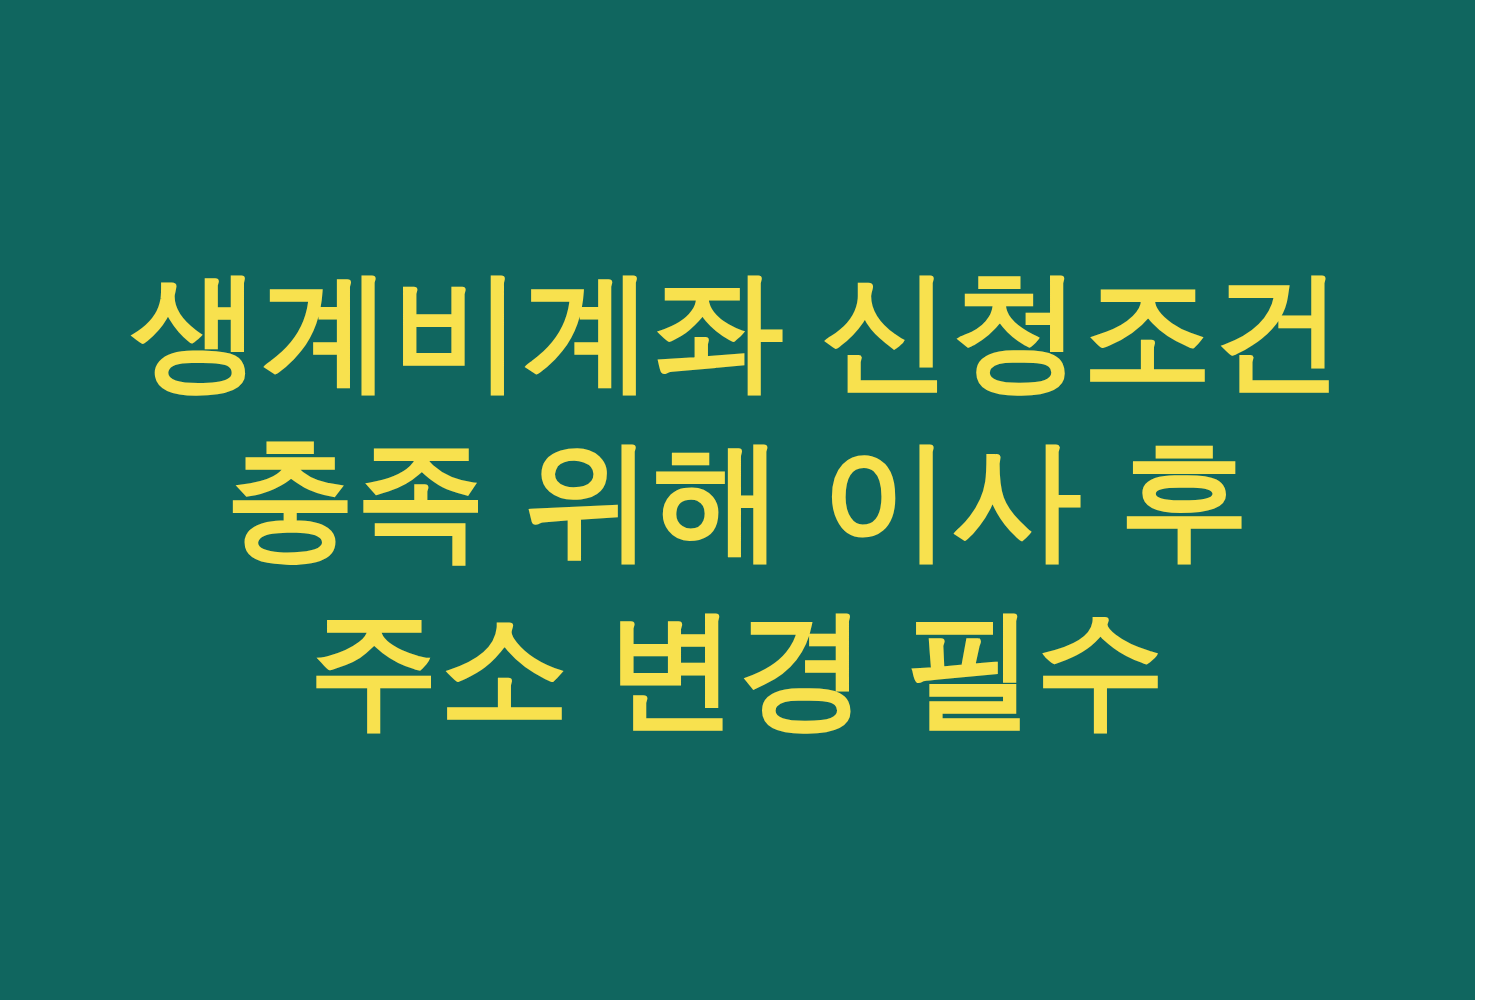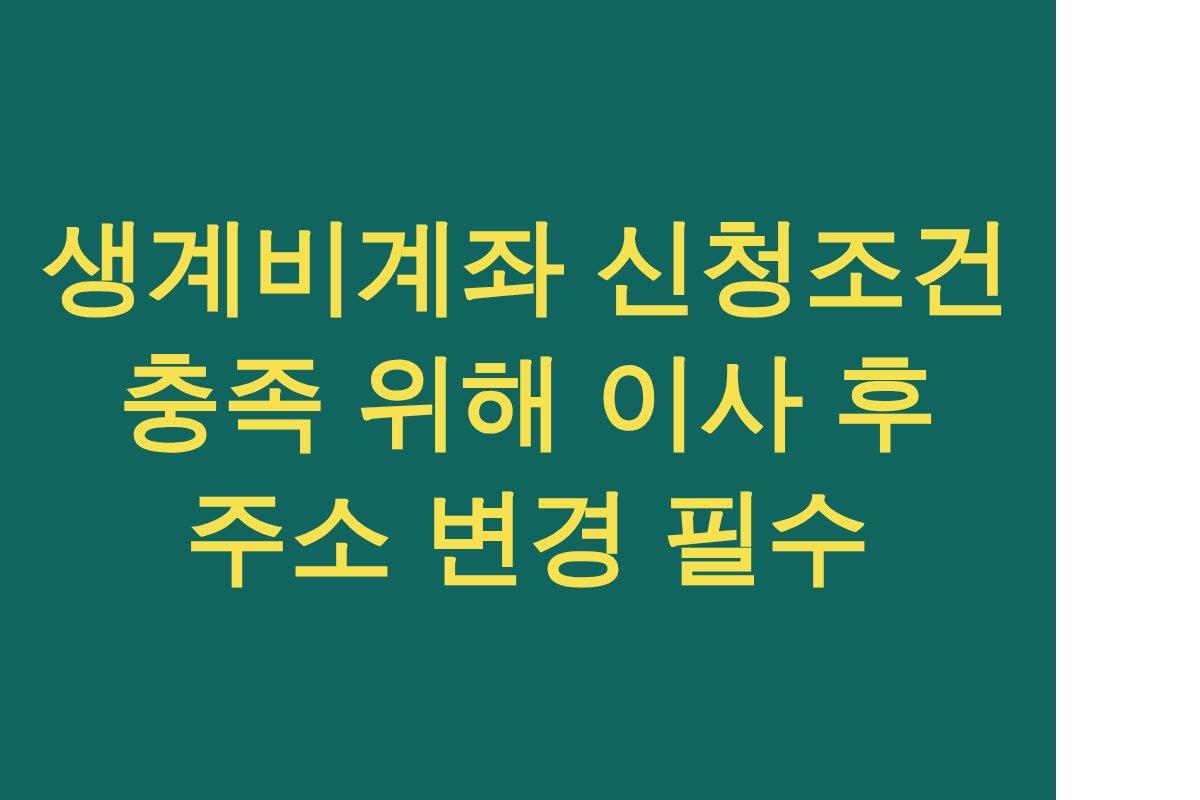--- a/index.html
+++ b/index.html
@@ -10,21 +10,21 @@
 
   body {
     width: 1200px;
     height: 800px;
     overflow: hidden;
     font-family: "Liberation Sans", "DejaVu Sans", sans-serif;
   }
 
   #title-card {
     position: relative;
-    width: 1056px;
+    width: 1180px;
     height: 800px;
     box-sizing: border-box;
     display: flex;
     align-items: center;
     justify-content: center;
     background: #10665F;
   }
 
   #headline-block {
     width: 1010px;

